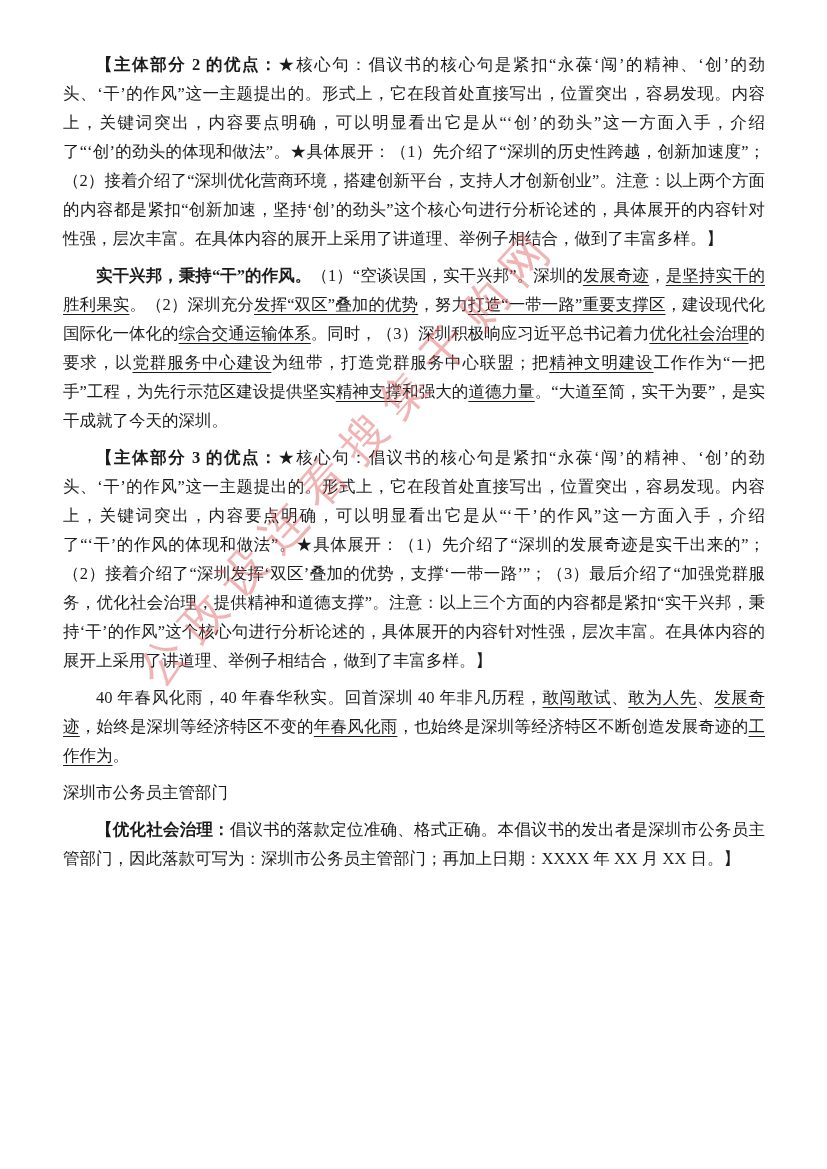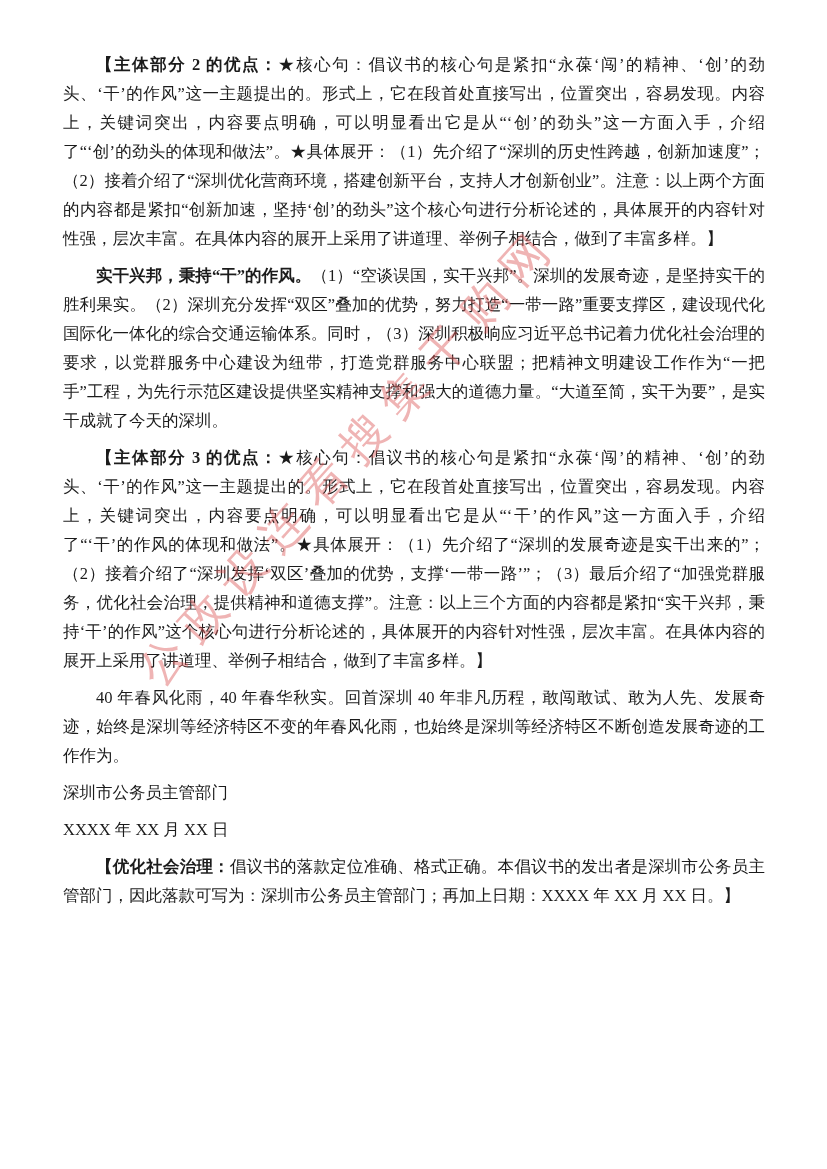--- a/index.html
+++ b/index.html
@@ -16,21 +16,21 @@
     left:55px;top:42px;width:718px;
     font-family:"Liberation Serif","DejaVu Serif",serif;
     font-size:16.5px;
     line-height:29px;
     color:#1b1b1b;
     text-align:justify;
   }
   .content p{margin:8px;padding:0;}
   .content p.indent{text-indent:33px;}
   .run-b{font-weight:bold;}
-  .run-u{text-underline-offset:4px;text-decoration-thickness:1px;}
+  .run-u{text-decoration:underline;text-underline-offset:4px;text-decoration-thickness:1px;}
   .watermark{
     position:absolute;
     left:148px;top:648px;
     transform:rotate(-48deg);
     transform-origin:left center;
     white-space:nowrap;
     font-family:"Liberation Serif","DejaVu Serif",serif;
     font-size:46px;
     letter-spacing:14px;
     color:rgba(219,88,88,0.45);
@@ -42,16 +42,15 @@
 <body>
 
 <div class="page">
   <div class="watermark">公政设连看搜集干购网</div>
   <div class="content">
       <p class="indent"><span class="run-b">【主体部分 2 的优点：</span><span>★核心句：倡议书的核心句是紧扣“永葆‘闯’的精神、‘创’的劲头、‘干’的作风”这一主题提出的。形式上，它在段首处直接写出，位置突出，容易发现。内容上，关键词突出，内容要点明确，可以明显看出它是从“‘创’的劲头”这一方面入手，介绍了“‘创’的劲头的体现和做法”。★具体展开：（1）先介绍了“深圳的历史性跨越，创新加速度”；（2）接着介绍了“深圳优化营商环境，搭建创新平台，支持人才创新创业”。注意：以上两个方面的内容都是紧扣“创新加速，坚持‘创’的劲头”这个核心句进行分析论述的，具体展开的内容针对性强，层次丰富。在具体内容的展开上采用了讲道理、举例子相结合，做到了丰富多样。】</span></p>
       <p class="indent"><span class="run-b">实干兴邦，秉持“干”的作风。</span><span>（1）“空谈误国，实干兴邦”。深圳的</span><span class="run-u">发展奇迹</span><span>，</span><span class="run-u">是坚持实干的胜利果实</span><span>。（2）深圳充分</span><span class="run-u">发挥“双区”叠加的优势</span><span>，努力</span><span class="run-u">打造“一带一路”重要支撑区</span><span>，建设现代化国际化一体化的</span><span class="run-u">综合交通运输体系</span><span>。同时，（3）深圳积极响应习近平总书记着力</span><span class="run-u">优化社会治理</span><span>的要求，以</span><span class="run-u">党群服务中心建设</span><span>为纽带，打造党群服务中心联盟；把</span><span class="run-u">精神文明建设</span><span>工作作为“一把手”工程，为先行示范区建设提供坚实</span><span class="run-u">精神支撑</span><span>和强大的</span><span class="run-u">道德力量</span><span>。“大道至简，实干为要”，是实干成就了今天的深圳。</span></p>
       <p class="indent"><span class="run-b">【主体部分 3 的优点：</span><span>★核心句：倡议书的核心句是紧扣“永葆‘闯’的精神、‘创’的劲头、‘干’的作风”这一主题提出的。形式上，它在段首处直接写出，位置突出，容易发现。内容上，关键词突出，内容要点明确，可以明显看出它是从“‘干’的作风”这一方面入手，介绍了“‘干’的作风的体现和做法”。★具体展开：（1）先介绍了“深圳的发展奇迹是实干出来的”；（2）接着介绍了“深圳发挥‘双区’叠加的优势，支撑‘一带一路’”；（3）最后介绍了“加强党群服务，优化社会治理，提供精神和道德支撑”。注意：以上三个方面的内容都是紧扣“实干兴邦，秉持‘干’的作风”这个核心句进行分析论述的，具体展开的内容针对性强，层次丰富。在具体内容的展开上采用了讲道理、举例子相结合，做到了丰富多样。】</span></p>
       <p class="indent"><span>40 年春风化雨，40 年春华秋实。回首深圳 40 年非凡历程，</span><span class="run-u">敢闯敢试</span><span>、</span><span class="run-u">敢为人先</span><span>、</span><span class="run-u">发展奇迹</span><span>，始终是深圳等经济特区不变的</span><span class="run-u">年春风化雨</span><span>，也始终是深圳等经济特区不断创造发展奇迹的</span><span class="run-u">工作作为</span><span>。</span></p>
       <p class=""><span>深圳市公务员主管部门</span></p>
-      <p class=""><span>XXXX 年 XX 月 XX 日</span></p>
       <p class="indent"><span class="run-b">【优化社会治理：</span><span>倡议书的落款定位准确、格式正确。本倡议书的发出者是深圳市公务员主管部门，因此落款可写为：深圳市公务员主管部门；再加上日期：XXXX 年 XX 月 XX 日。】</span></p>
     </div>
 </div>
 
 </body></html>

